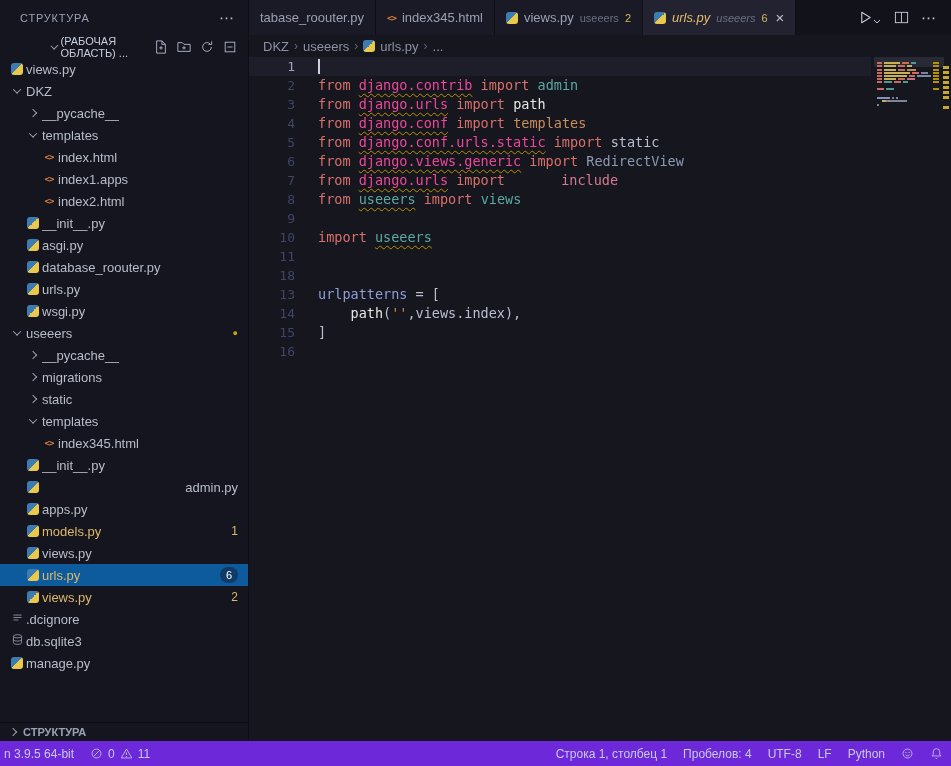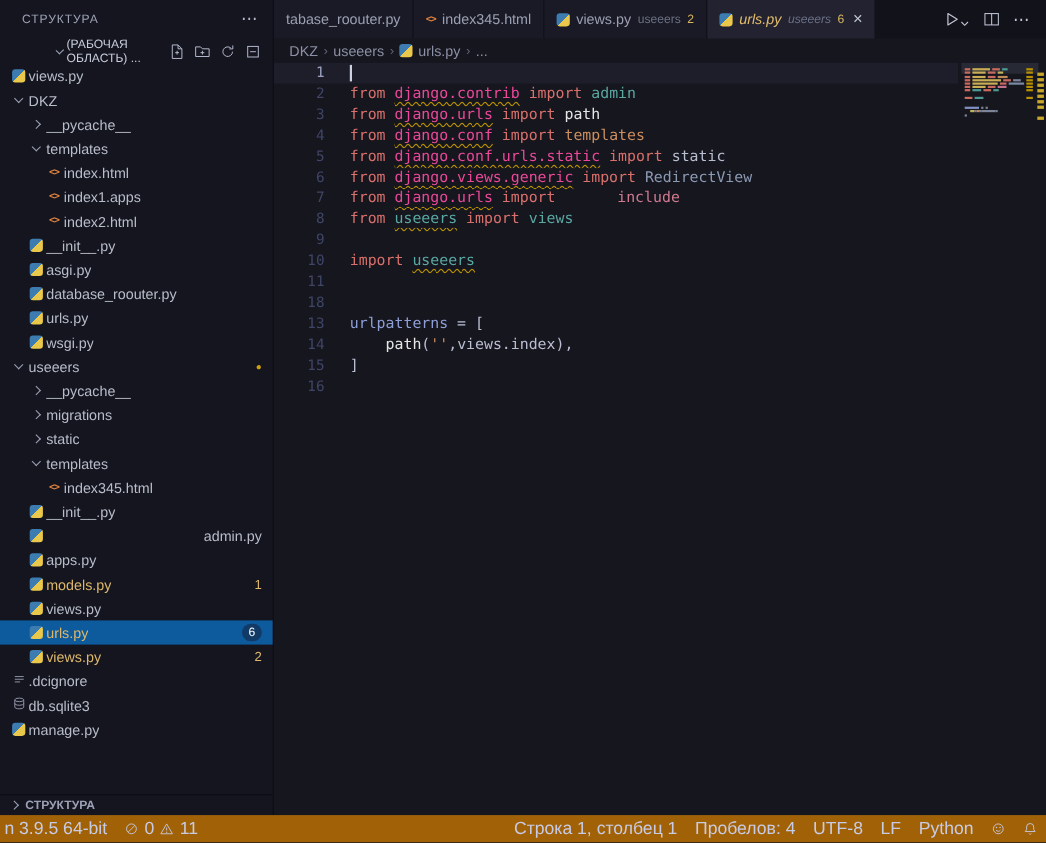--- a/index.html
+++ b/index.html
@@ -81,21 +81,21 @@
   .tk-greyblue { color:#8b9ab3; }
 
   .minimap { position:absolute; top:2px; right:12px; width:62px; }
   .mrow { display:flex; height:2px; margin-bottom:1.2px; }
   .mrow span { height:2px; display:block; flex:none; }
   .mm-slider { position:absolute; top:0; right:7px; width:70px; height:10px; background:rgba(150,160,190,.14); }
   .overview { position:absolute; top:0; right:0; width:10px; height:100%; }
   .ovmark { position:absolute; right:2px; width:6px; height:3px; background:#c9a728; }
 
   
-  .statusbar { height:25px; flex:none; background:#a16207; display:flex; align-items:center; justify-content:space-between; color:#c8cbe4; font-size:16px; }
+  .statusbar { height:25px; flex:none; background:#6d28d9; display:flex; align-items:center; justify-content:space-between; color:#c8cbe4; font-size:12px; }
   .sb-group { display:flex; align-items:center; height:100%; }
   .sb-item { display:flex; align-items:center; gap:5px; padding:0 8px; height:100%; cursor:pointer; white-space:nowrap; }
   .sb-item svg { width:13px; height:13px; }
 </style>
 </head>
 <body>
 
 <div class="app">
   <div class="content">
 

